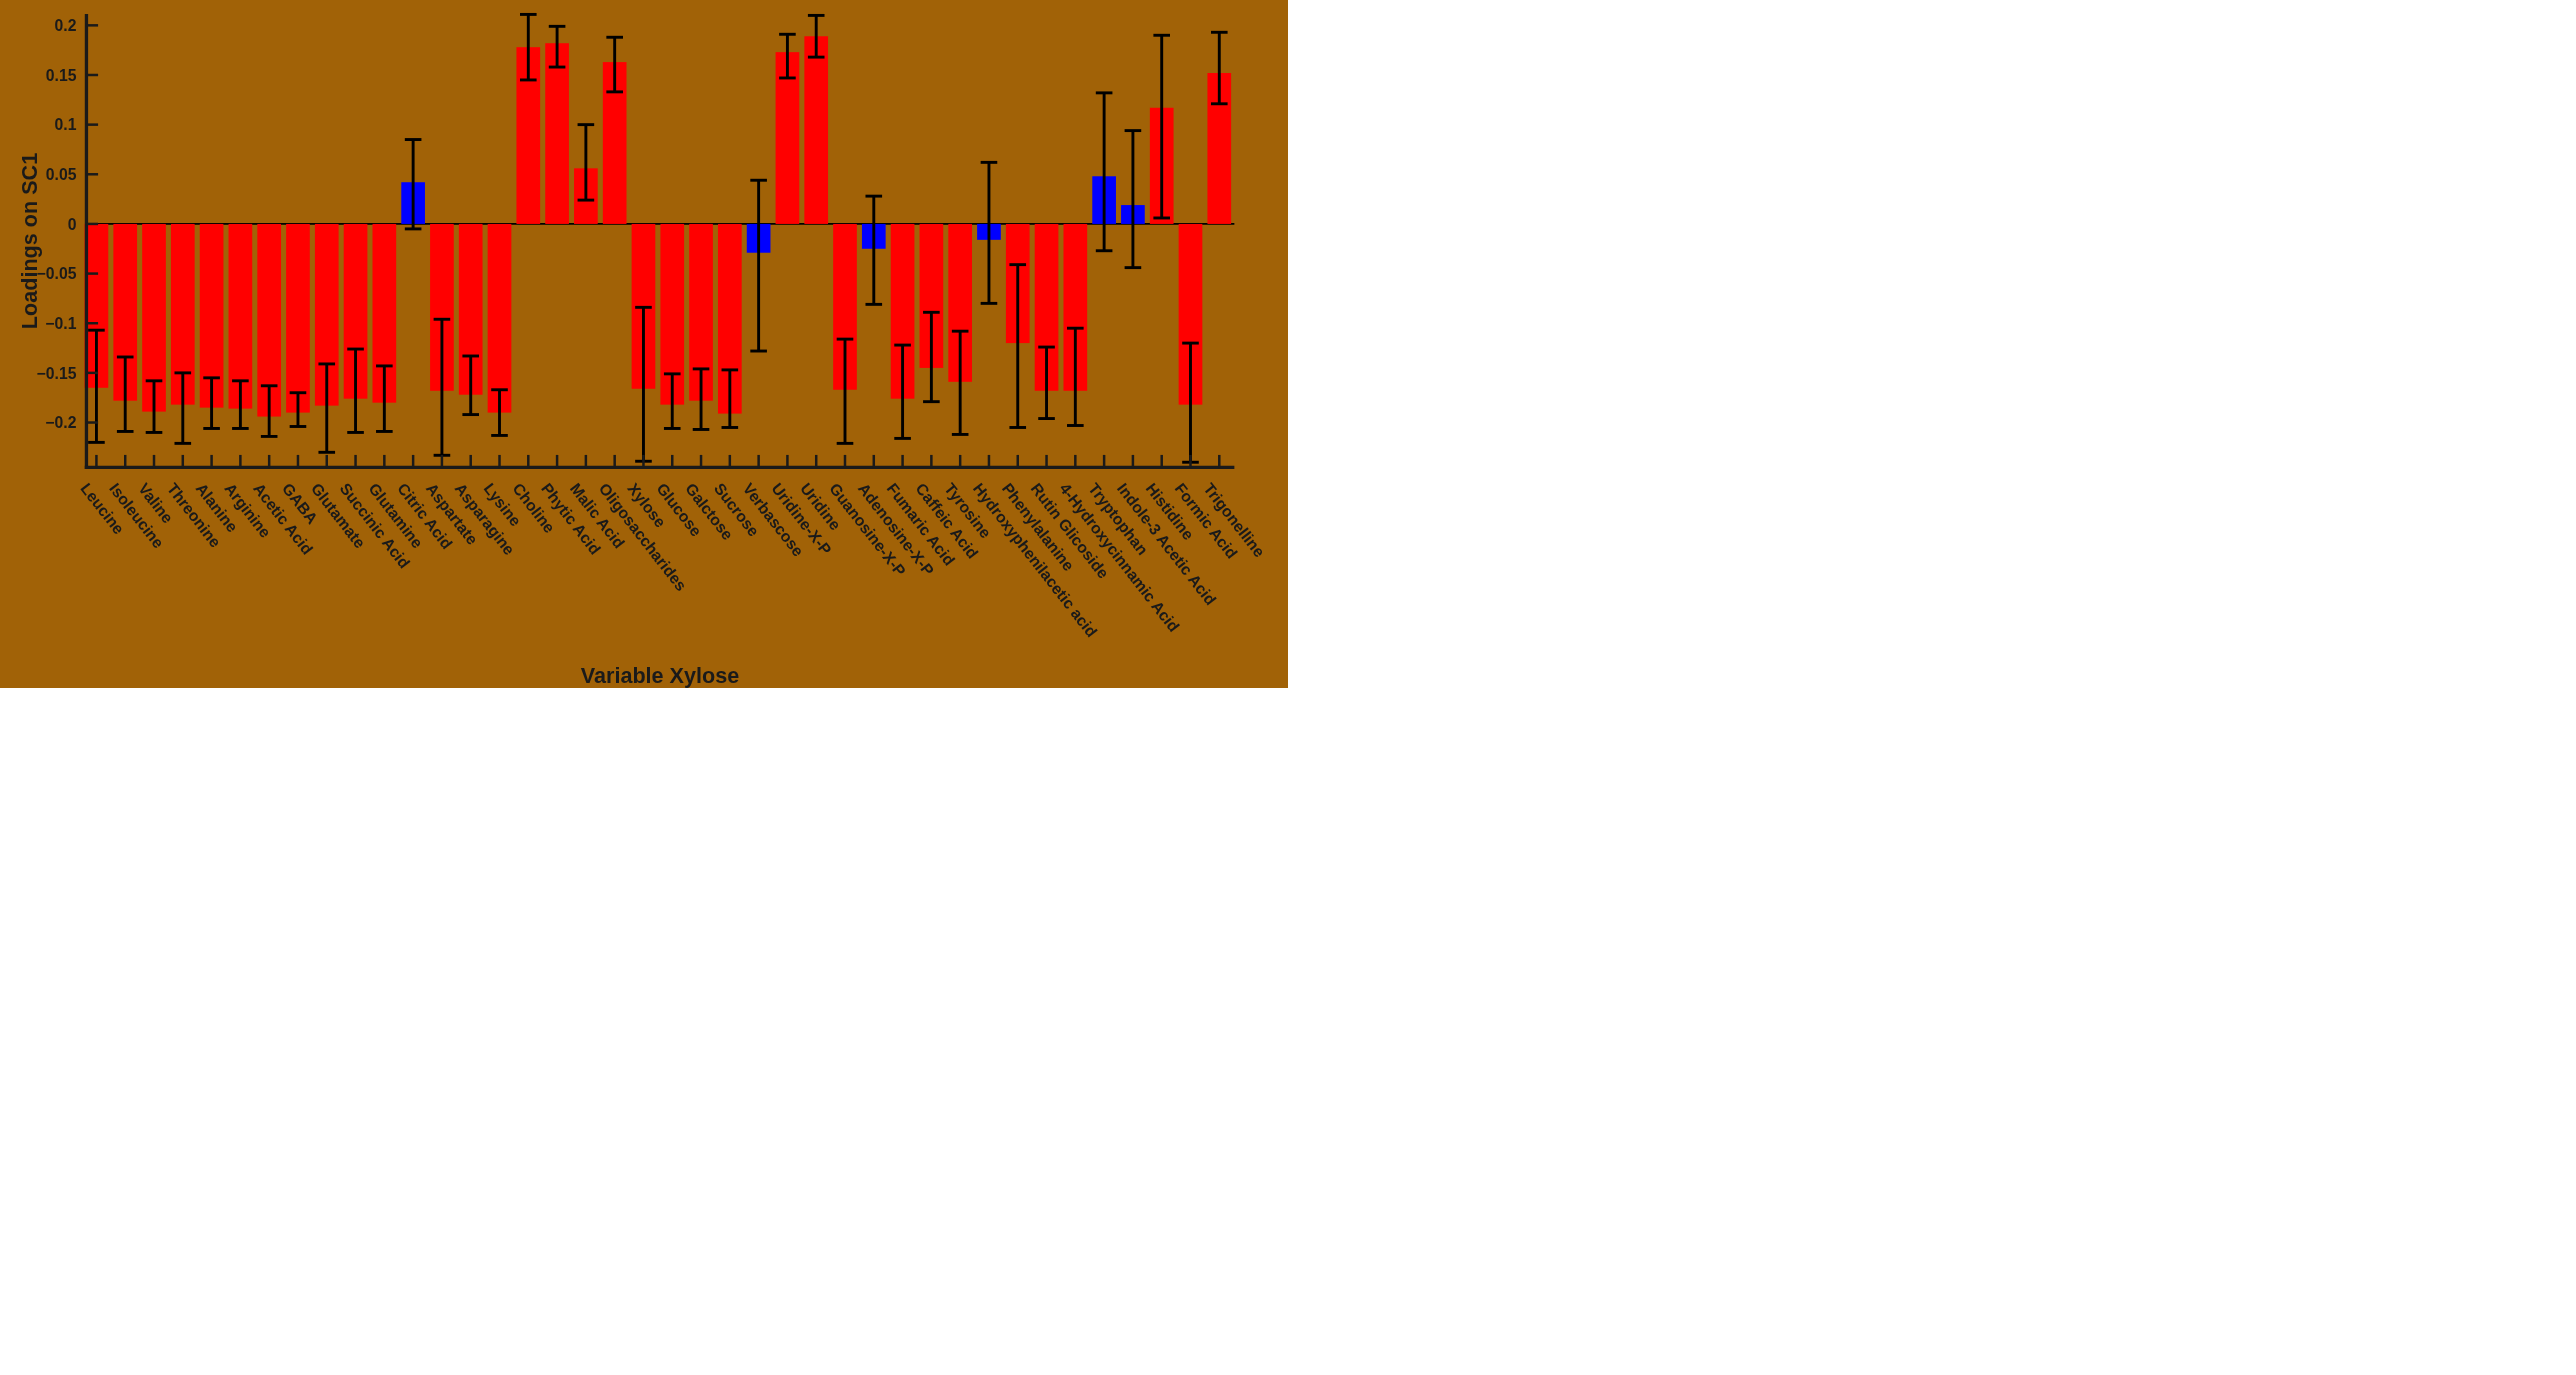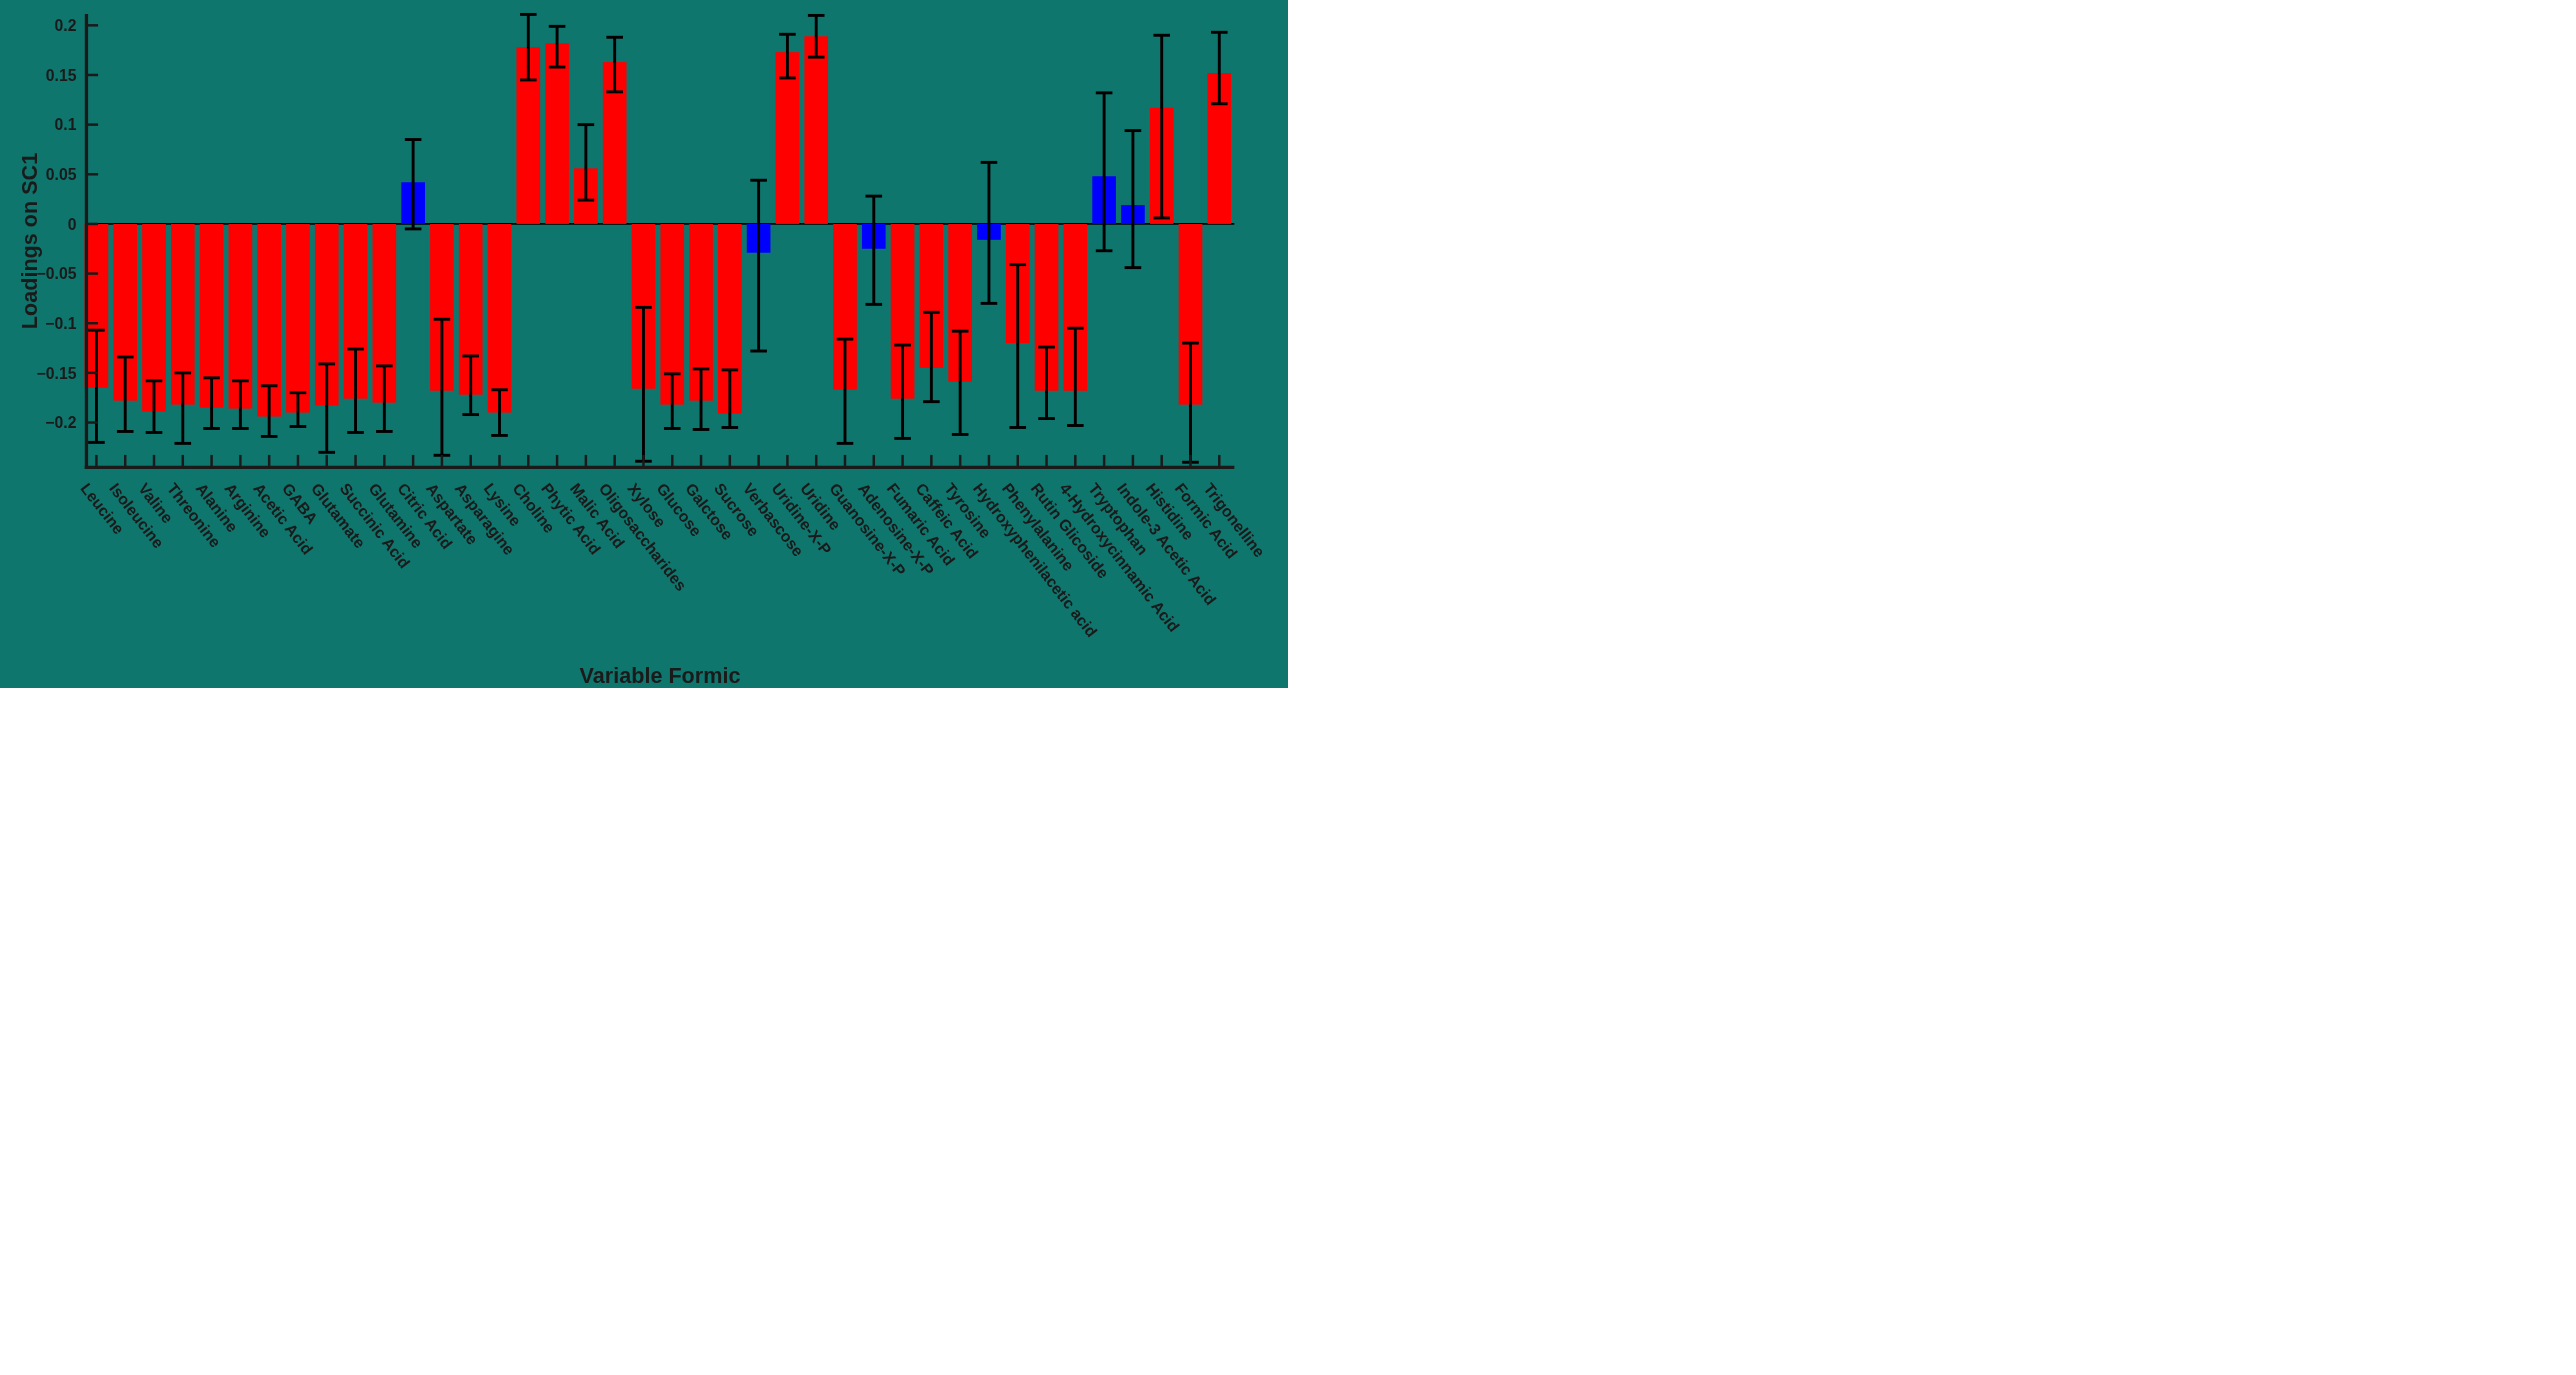--- a/index.html
+++ b/index.html
@@ -5,21 +5,21 @@
   html, body {
     margin: 0;
     padding: 0;
     background: #ffffff;
     font-family: "Liberation Sans", "DejaVu Sans", sans-serif;
   }
   #figure {
     position: relative;
     width: 1288px;
     height: 688px;
-    background: #0f766e;
+    background: #a16207;
     overflow: hidden;
   }
   #plot-svg {
     position: absolute;
     left: 0;
     top: 0;
   }
   .axis-label {
     position: absolute;
     color: #1a1a1a;
@@ -299,15 +299,15 @@
       <line x1="1363.3999999999999" y1="547.5" x2="1363.3999999999999" y2="562.5" stroke="#1a1a1a" stroke-width="3"></line>
       <text transform="translate(1343.3999999999999,588) rotate(52)" text-anchor="start" fill="#1a1a1a" font-size="19px" font-weight="bold">Indole-3 Acetic Acid</text>
       <line x1="1398.05" y1="547.5" x2="1398.05" y2="562.5" stroke="#1a1a1a" stroke-width="3"></line>
       <text transform="translate(1378.05,588) rotate(52)" text-anchor="start" fill="#1a1a1a" font-size="19px" font-weight="bold">Histidine</text>
       <line x1="1432.7" y1="547.5" x2="1432.7" y2="562.5" stroke="#1a1a1a" stroke-width="3"></line>
       <text transform="translate(1412.7,588) rotate(52)" text-anchor="start" fill="#1a1a1a" font-size="19px" font-weight="bold">Formic Acid</text>
       <line x1="1467.35" y1="547.5" x2="1467.35" y2="562.5" stroke="#1a1a1a" stroke-width="3"></line>
       <text transform="translate(1447.35,588) rotate(52)" text-anchor="start" fill="#1a1a1a" font-size="19px" font-weight="bold">Trigonelline</text>
     </svg>
   <div id="ylabel" class="axis-label">Loadings on SC1</div>
-  <div id="xlabel" class="axis-label">Variable Formic</div>
+  <div id="xlabel" class="axis-label">Variable Xylose</div>
 </div>
 
 
 </body></html>

